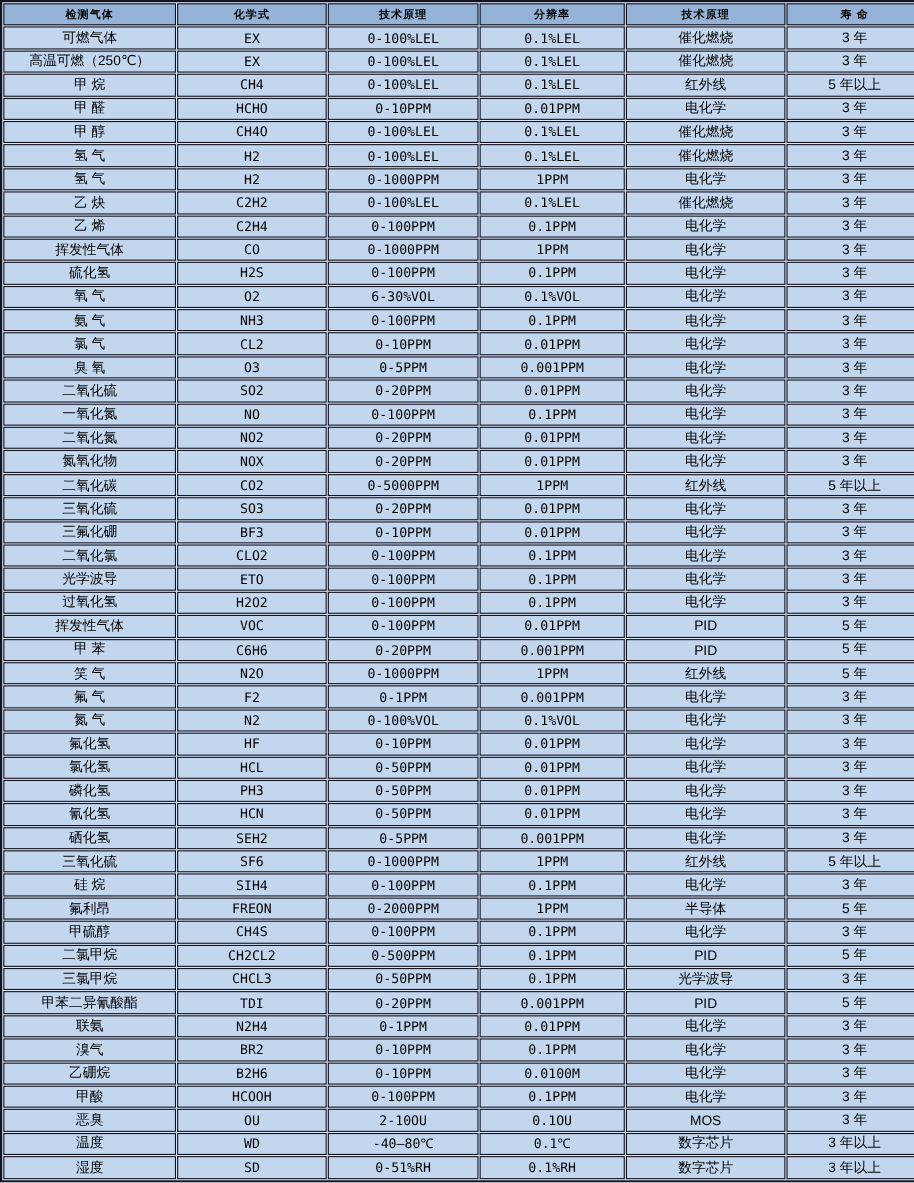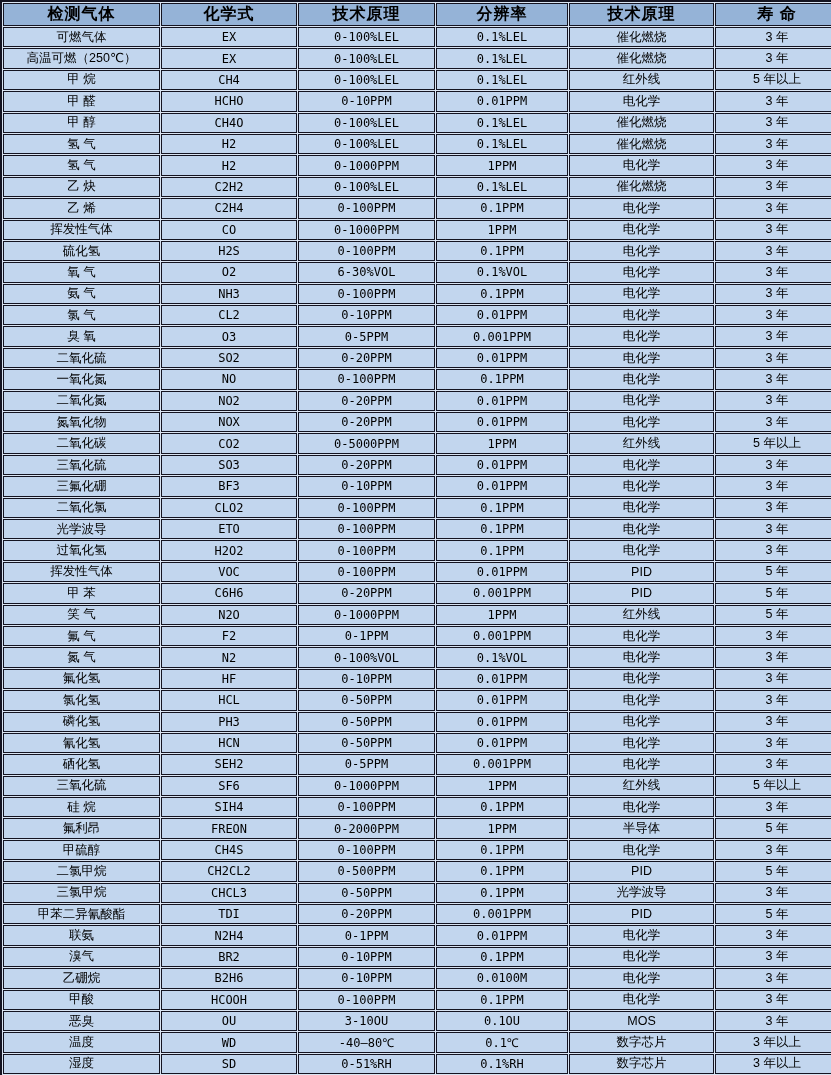--- a/index.html
+++ b/index.html
@@ -22,21 +22,21 @@
     vertical-align: middle;
     height: 20.4px;
     padding: 0 2px;
     overflow: hidden;
     white-space: nowrap;
     color: var(--text, #000000);
   }
 
   .spec-table th {
     background: var(--header-bg, #95b3d7);
-    font-size: 16px;
+    font-size: 10px;
     font-weight: bold;
     letter-spacing: 1px;
   }
 
   .spec-table td {
     background: var(--row-bg, #c2d6ee);
     font-size: 12.5px;
   }
 
   
@@ -434,21 +434,21 @@
         <td>甲酸</td>
         <td>HCOOH</td>
         <td>0-100PPM</td>
         <td>0.1PPM</td>
         <td>电化学</td>
         <td>3 年</td>
       </tr>
       <tr>
         <td>恶臭</td>
         <td>OU</td>
-        <td>3-10OU</td>
+        <td>2-10OU</td>
         <td>0.1OU</td>
         <td>MOS</td>
         <td>3 年</td>
       </tr>
       <tr>
         <td>温度</td>
         <td>WD</td>
         <td>-40—80℃</td>
         <td>0.1℃</td>
         <td>数字芯片</td>

